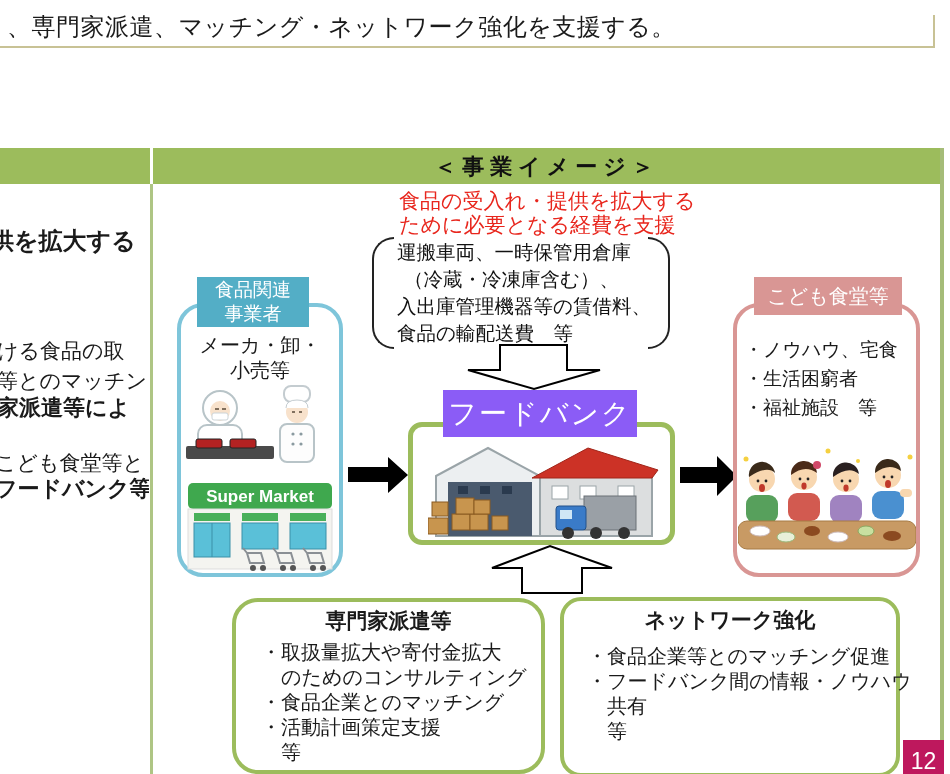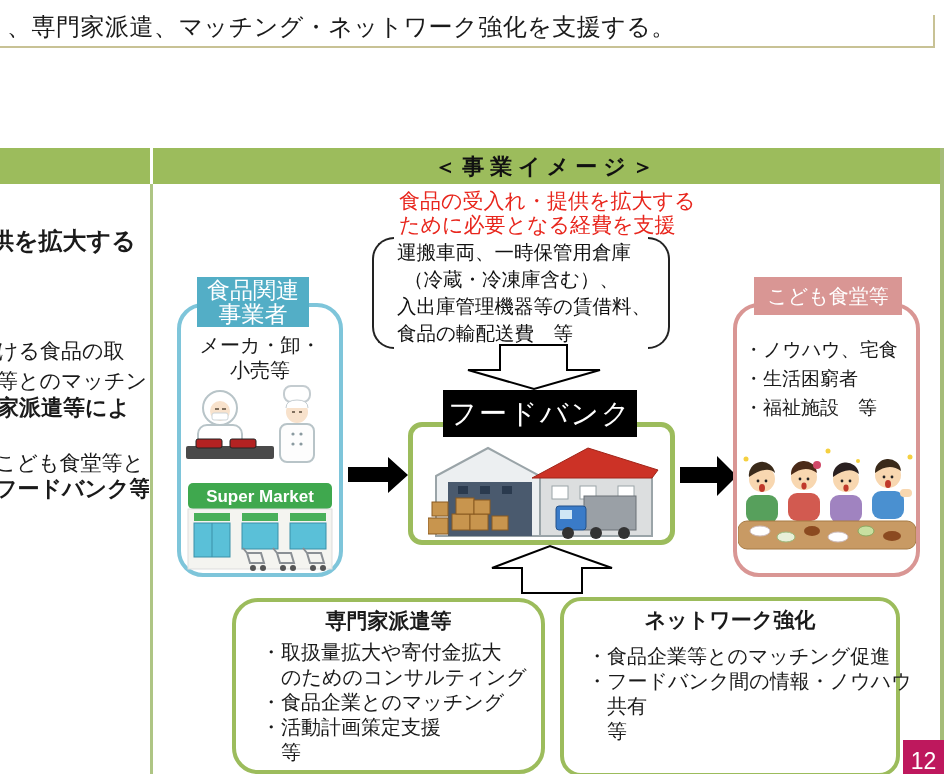--- a/index.html
+++ b/index.html
@@ -39,27 +39,27 @@
   .bracket{width:22px;height:112px;box-sizing:border-box;}
   .bracket-left{left:372px;top:222px;border-left:2.5px solid #222;border-top:2.5px solid #222;
                 border-bottom:2.5px solid #222;border-radius:26px 0 0 26px;}
   .bracket-right{left:648px;top:222px;border-right:2.5px solid #222;border-top:2.5px solid #222;
                  border-bottom:2.5px solid #222;border-radius:0 26px 26px 0;}
 
   
   .suppliers-box{left:177px;top:288px;width:166px;height:274px;border:4px solid #7ec5da;
                  border-radius:26px;box-sizing:border-box;background:#fff;}
   .suppliers-label{left:197px;top:262px;width:112px;height:50px;background:#53aec6;color:#fff;
-                   font-size:23px;line-height:24px;text-align:center;display:flex;flex-direction:column;
+                   font-size:19px;line-height:24px;text-align:center;display:flex;flex-direction:column;
                    justify-content:center;}
   .suppliers-desc{left:180px;top:318px;width:160px;text-align:center;font-size:20px;line-height:25px;}
 
   .foodbank-box{left:408px;top:407px;width:267px;height:123px;border:5px solid #9cbc5c;
                 border-radius:14px;box-sizing:border-box;background:#fff;}
-  .foodbank-label{left:443px;top:375px;width:194px;height:47px;background:#000000;color:#fff;
+  .foodbank-label{left:443px;top:375px;width:194px;height:47px;background:#8b5cf6;color:#fff;
                   font-size:28px;display:flex;align-items:center;justify-content:center;letter-spacing:2px;}
 
   .recipients-box{left:733px;top:288px;width:187px;height:274px;border:4px solid #d99694;
                   border-radius:26px;box-sizing:border-box;background:#fff;}
   .recipients-label{left:754px;top:262px;width:148px;height:38px;background:#d99694;color:#fff;
                     font-size:20px;display:flex;align-items:center;justify-content:center;}
   .recipients-items{left:744px;top:320px;font-size:19px;line-height:29px;white-space:nowrap;}
 
   
   .expert-box{left:232px;top:583px;width:313px;height:176px;border:4px solid #9cbc5c;

